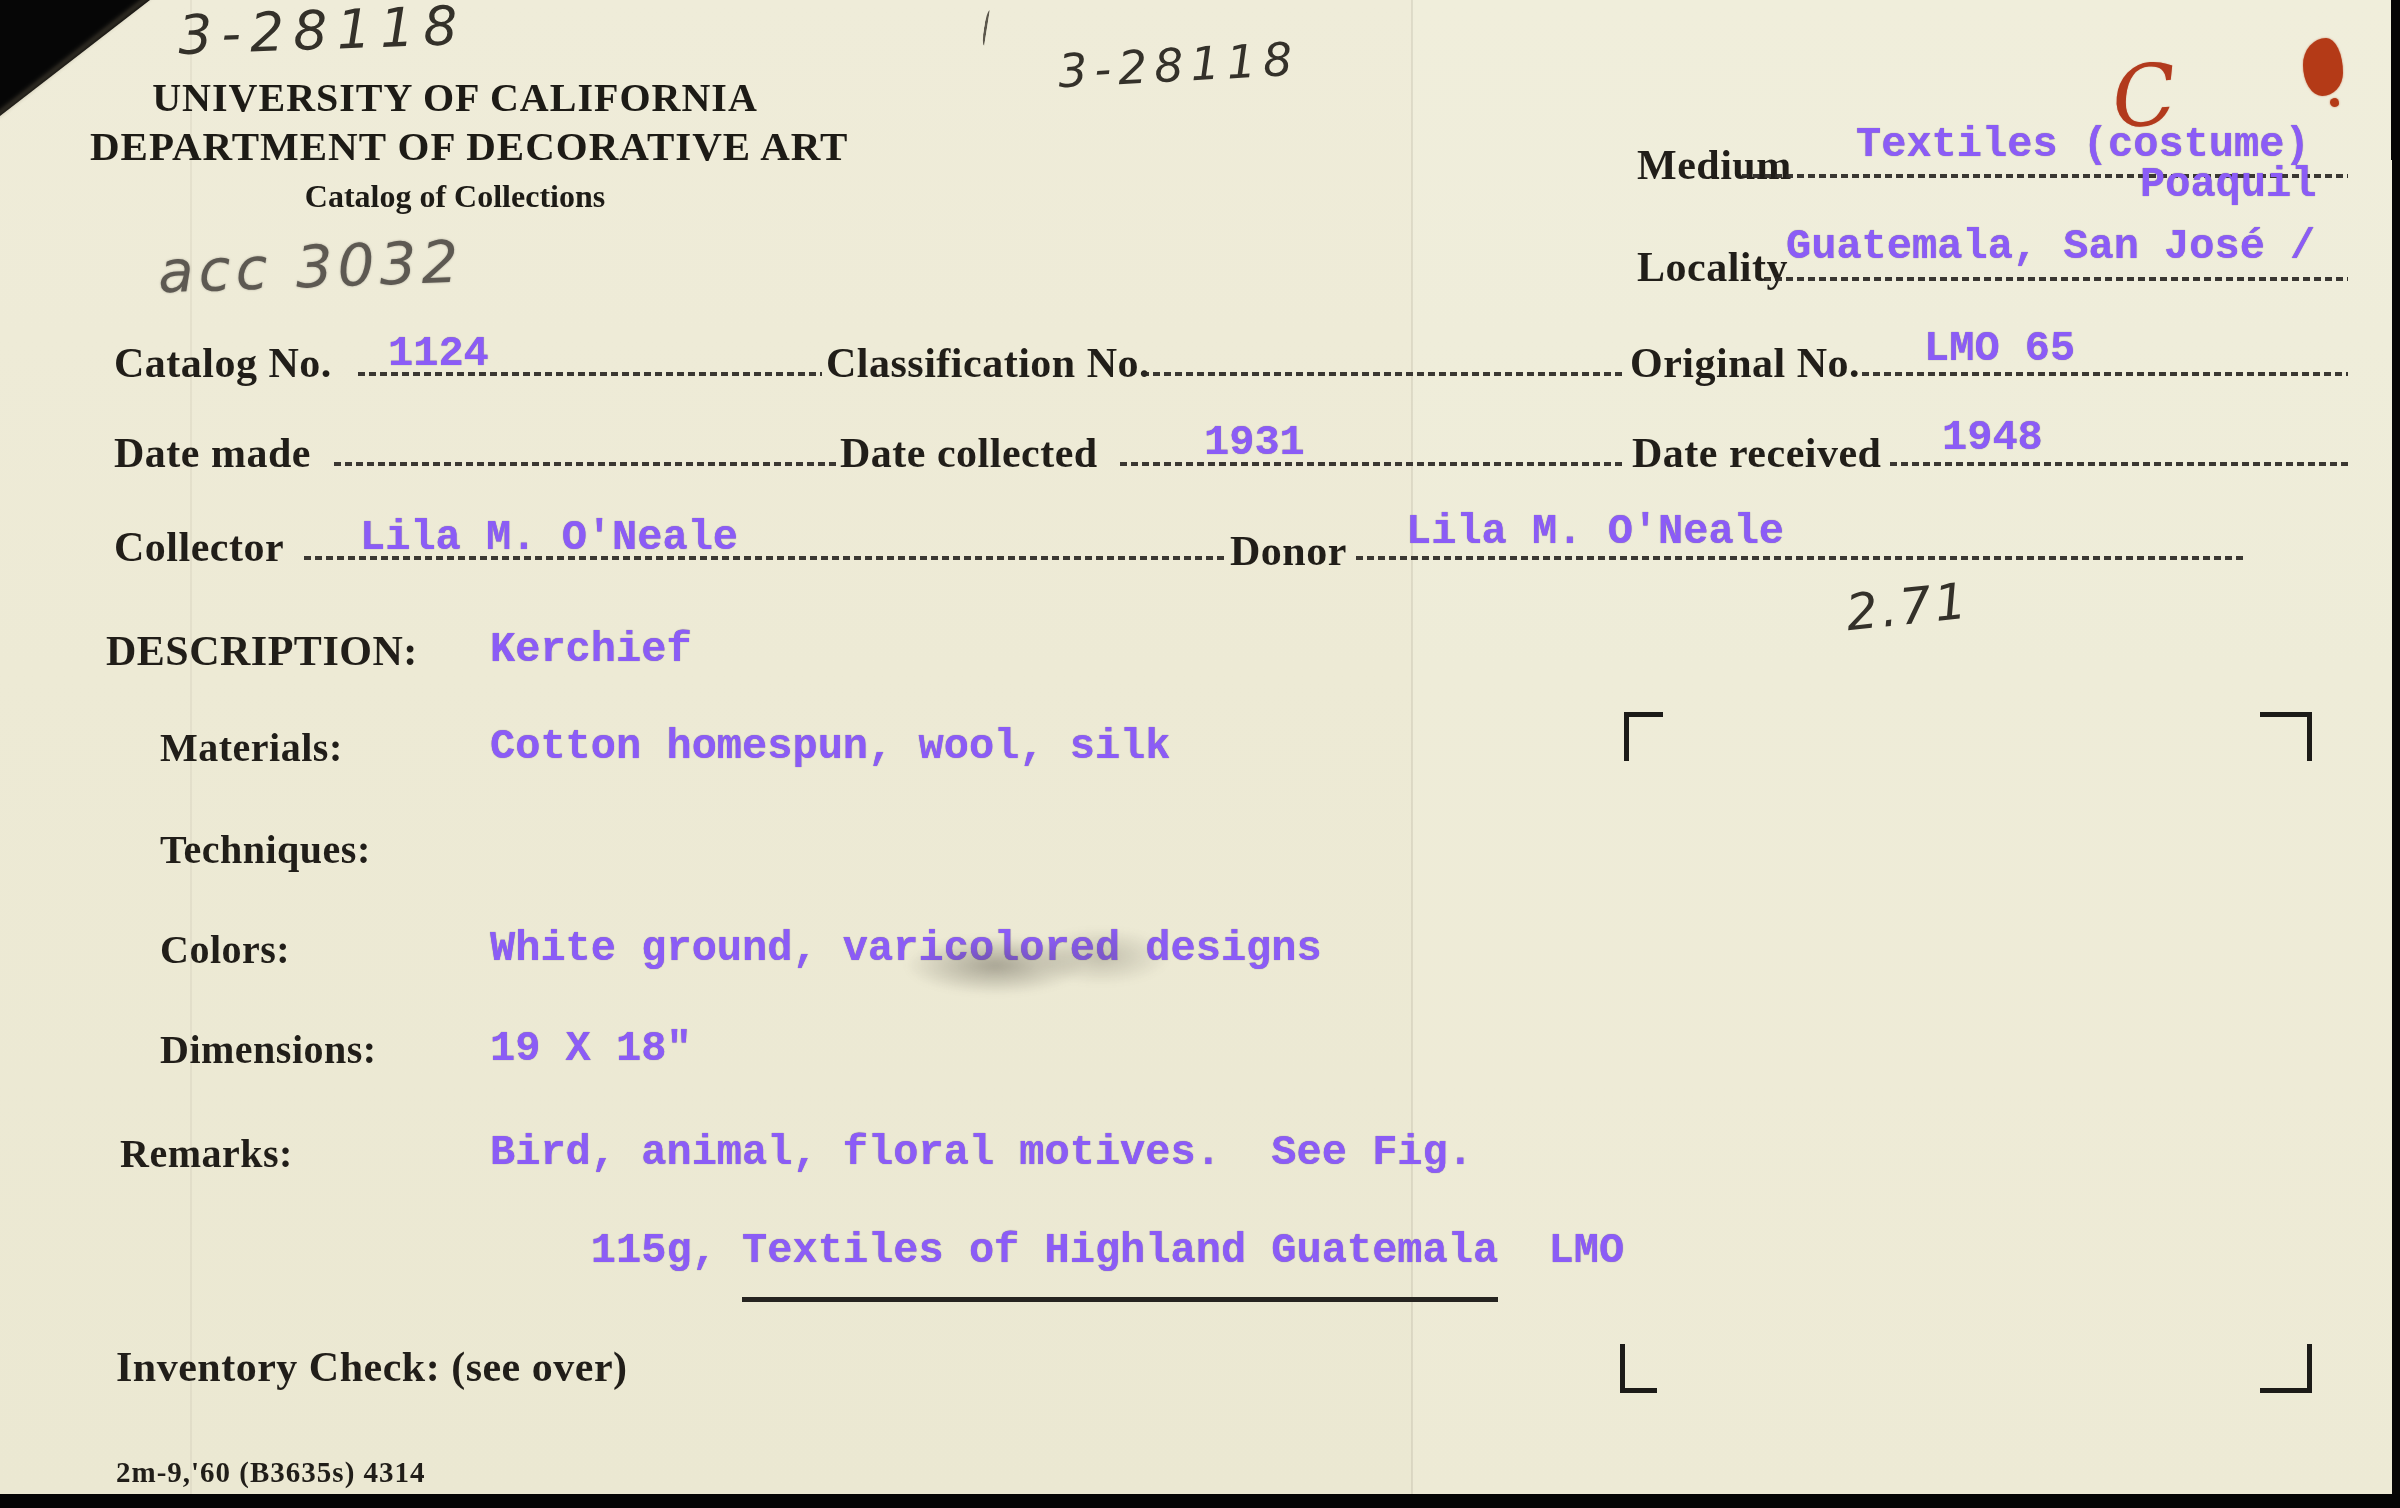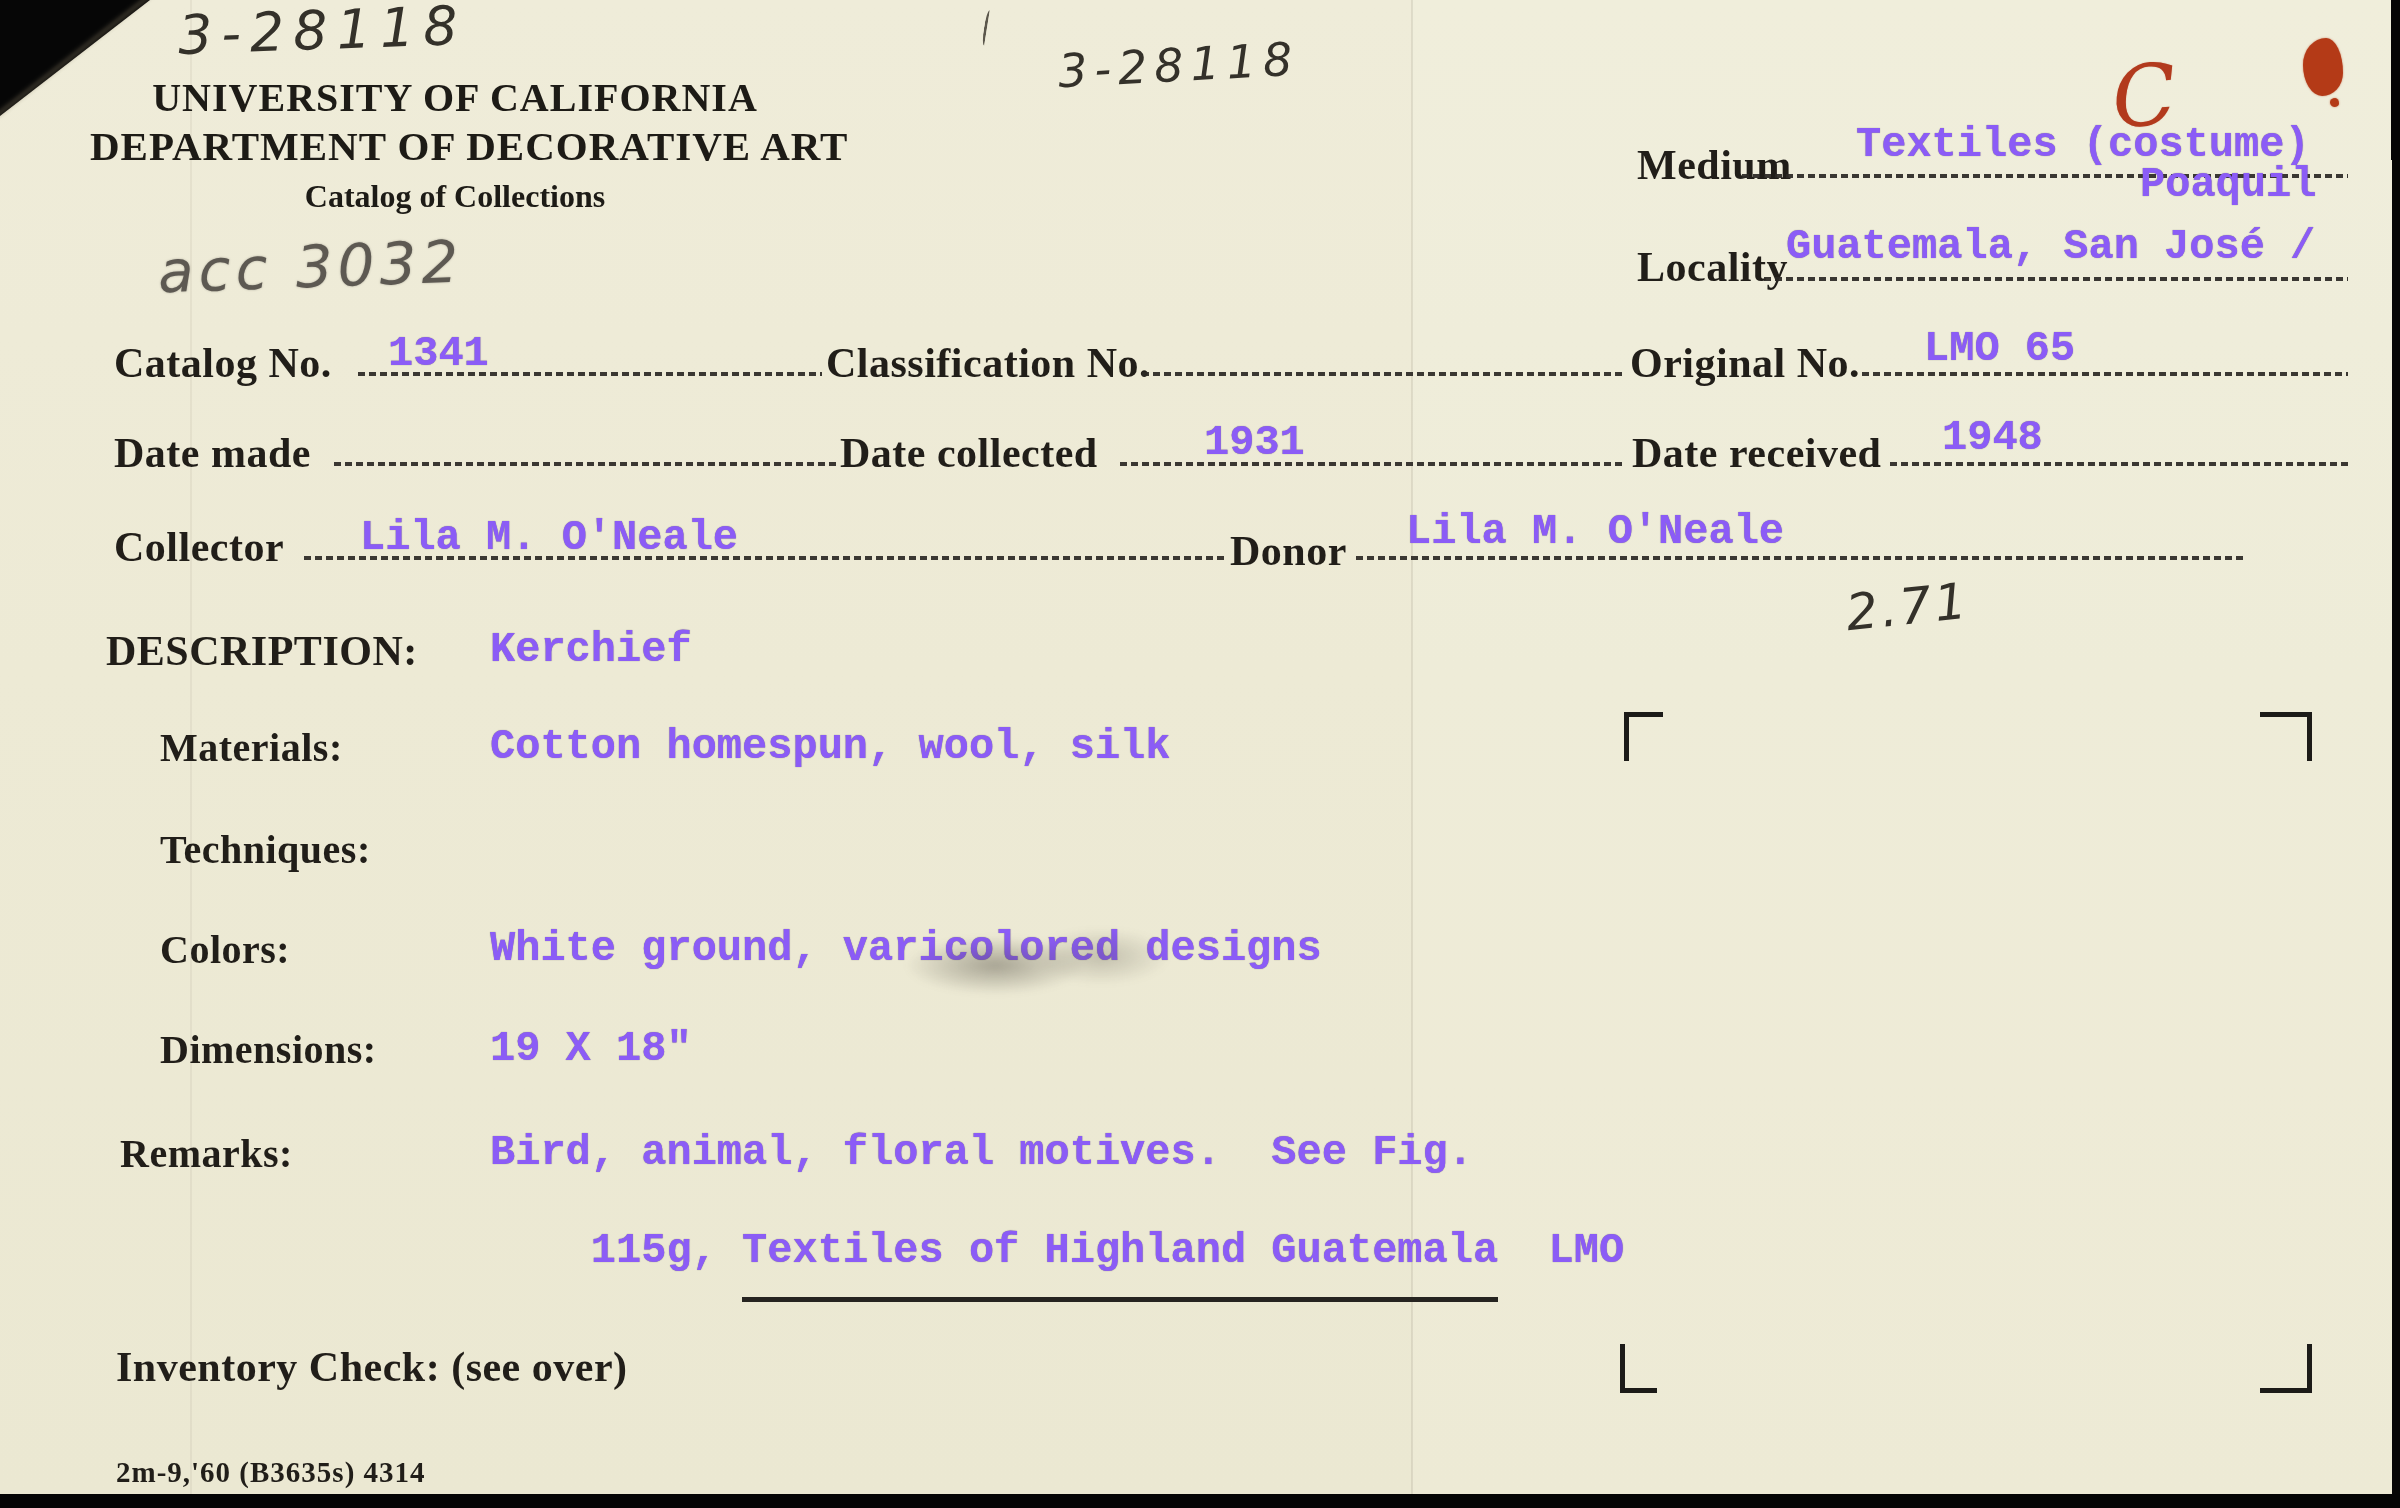--- a/index.html
+++ b/index.html
@@ -65,21 +65,21 @@
 
   <div class="label" style="left:1637px;top:144px;">Medium</div>
   <div class="leader" style="left:1742px;top:174px;width:606px;"></div>
   <div class="type" style="left:1856px;top:124px;">Textiles (costume)</div>
   <div class="type" style="left:2140px;top:164px;">Poaquil</div>
   <div class="label" style="left:1637px;top:246px;">Locality</div>
   <div class="leader" style="left:1764px;top:277px;width:584px;"></div>
   <div class="type" style="left:1786px;top:226px;">Guatemala, San José /</div>
 
   <div class="label" style="left:114px;top:342px;">Catalog No.</div>
-  <div class="type" style="left:388px;top:333px;">1341</div>
+  <div class="type" style="left:388px;top:333px;">1124</div>
   <div class="leader" style="left:358px;top:372px;width:464px;"></div>
   <div class="label" style="left:826px;top:342px;">Classification No.</div>
   <div class="leader" style="left:1142px;top:372px;width:484px;"></div>
   <div class="label" style="left:1630px;top:342px;">Original No.</div>
   <div class="type" style="left:1924px;top:328px;">LMO 65</div>
   <div class="leader" style="left:1862px;top:372px;width:486px;"></div>
 
   <div class="label" style="left:114px;top:432px;">Date made</div>
   <div class="leader" style="left:334px;top:462px;width:502px;"></div>
   <div class="label" style="left:840px;top:432px;">Date collected</div>

